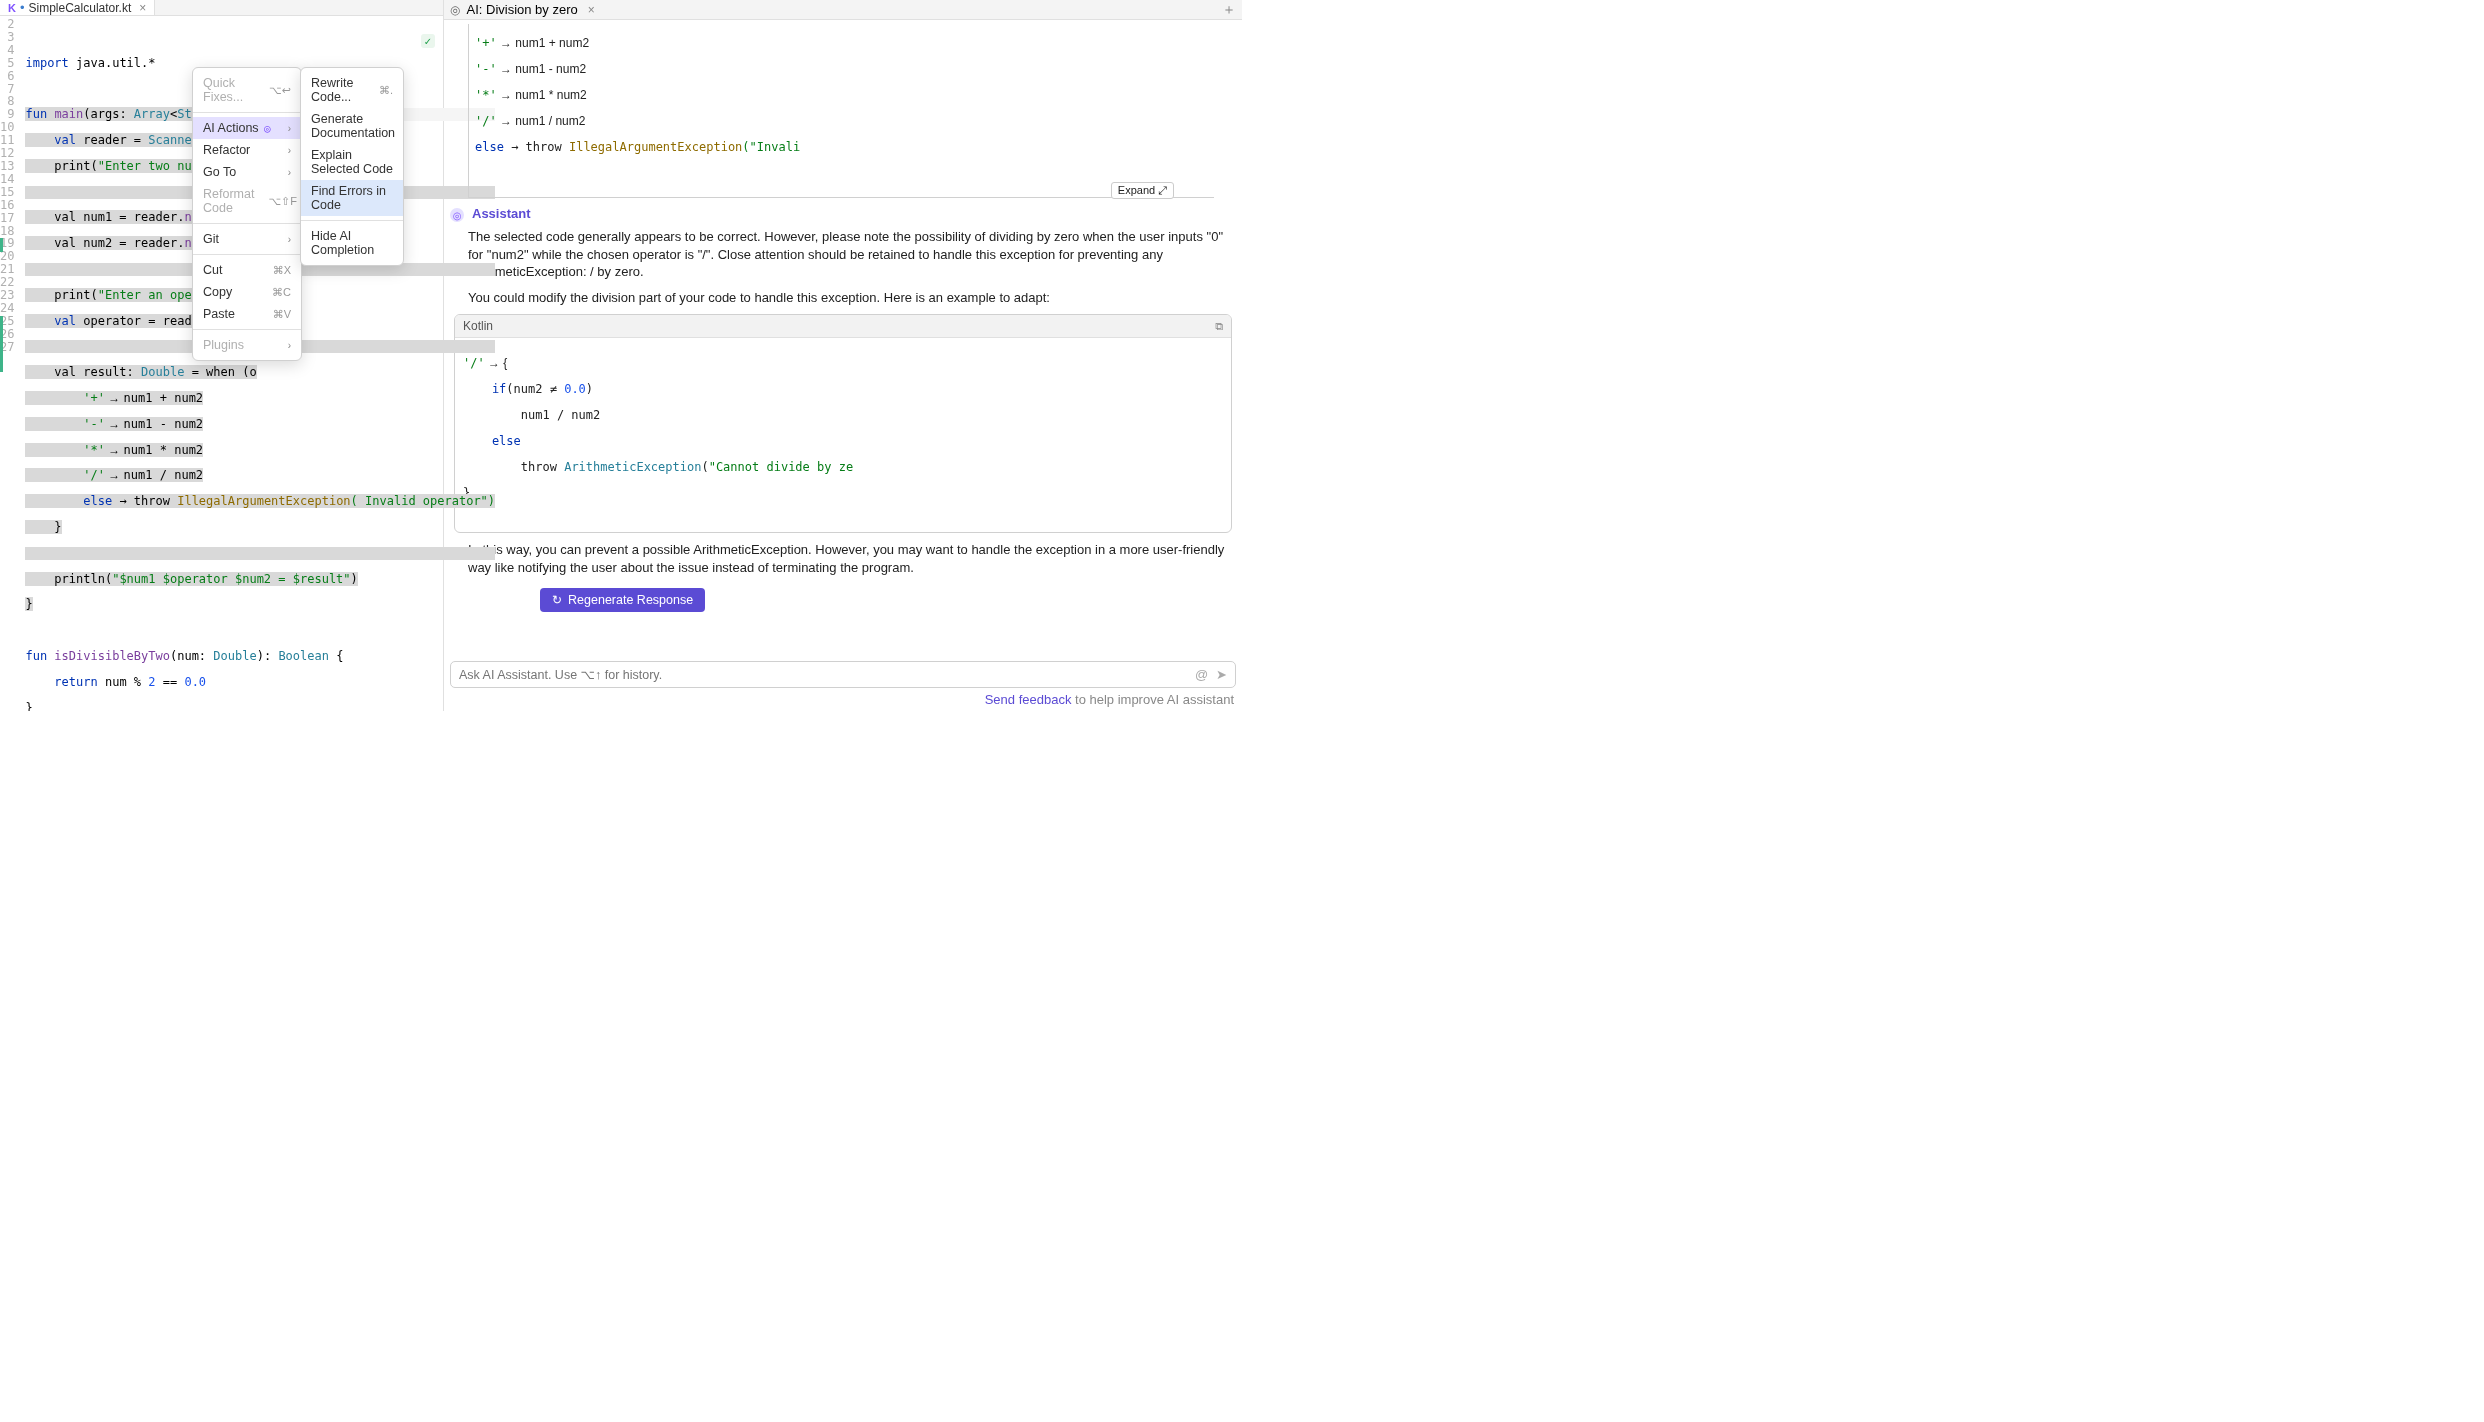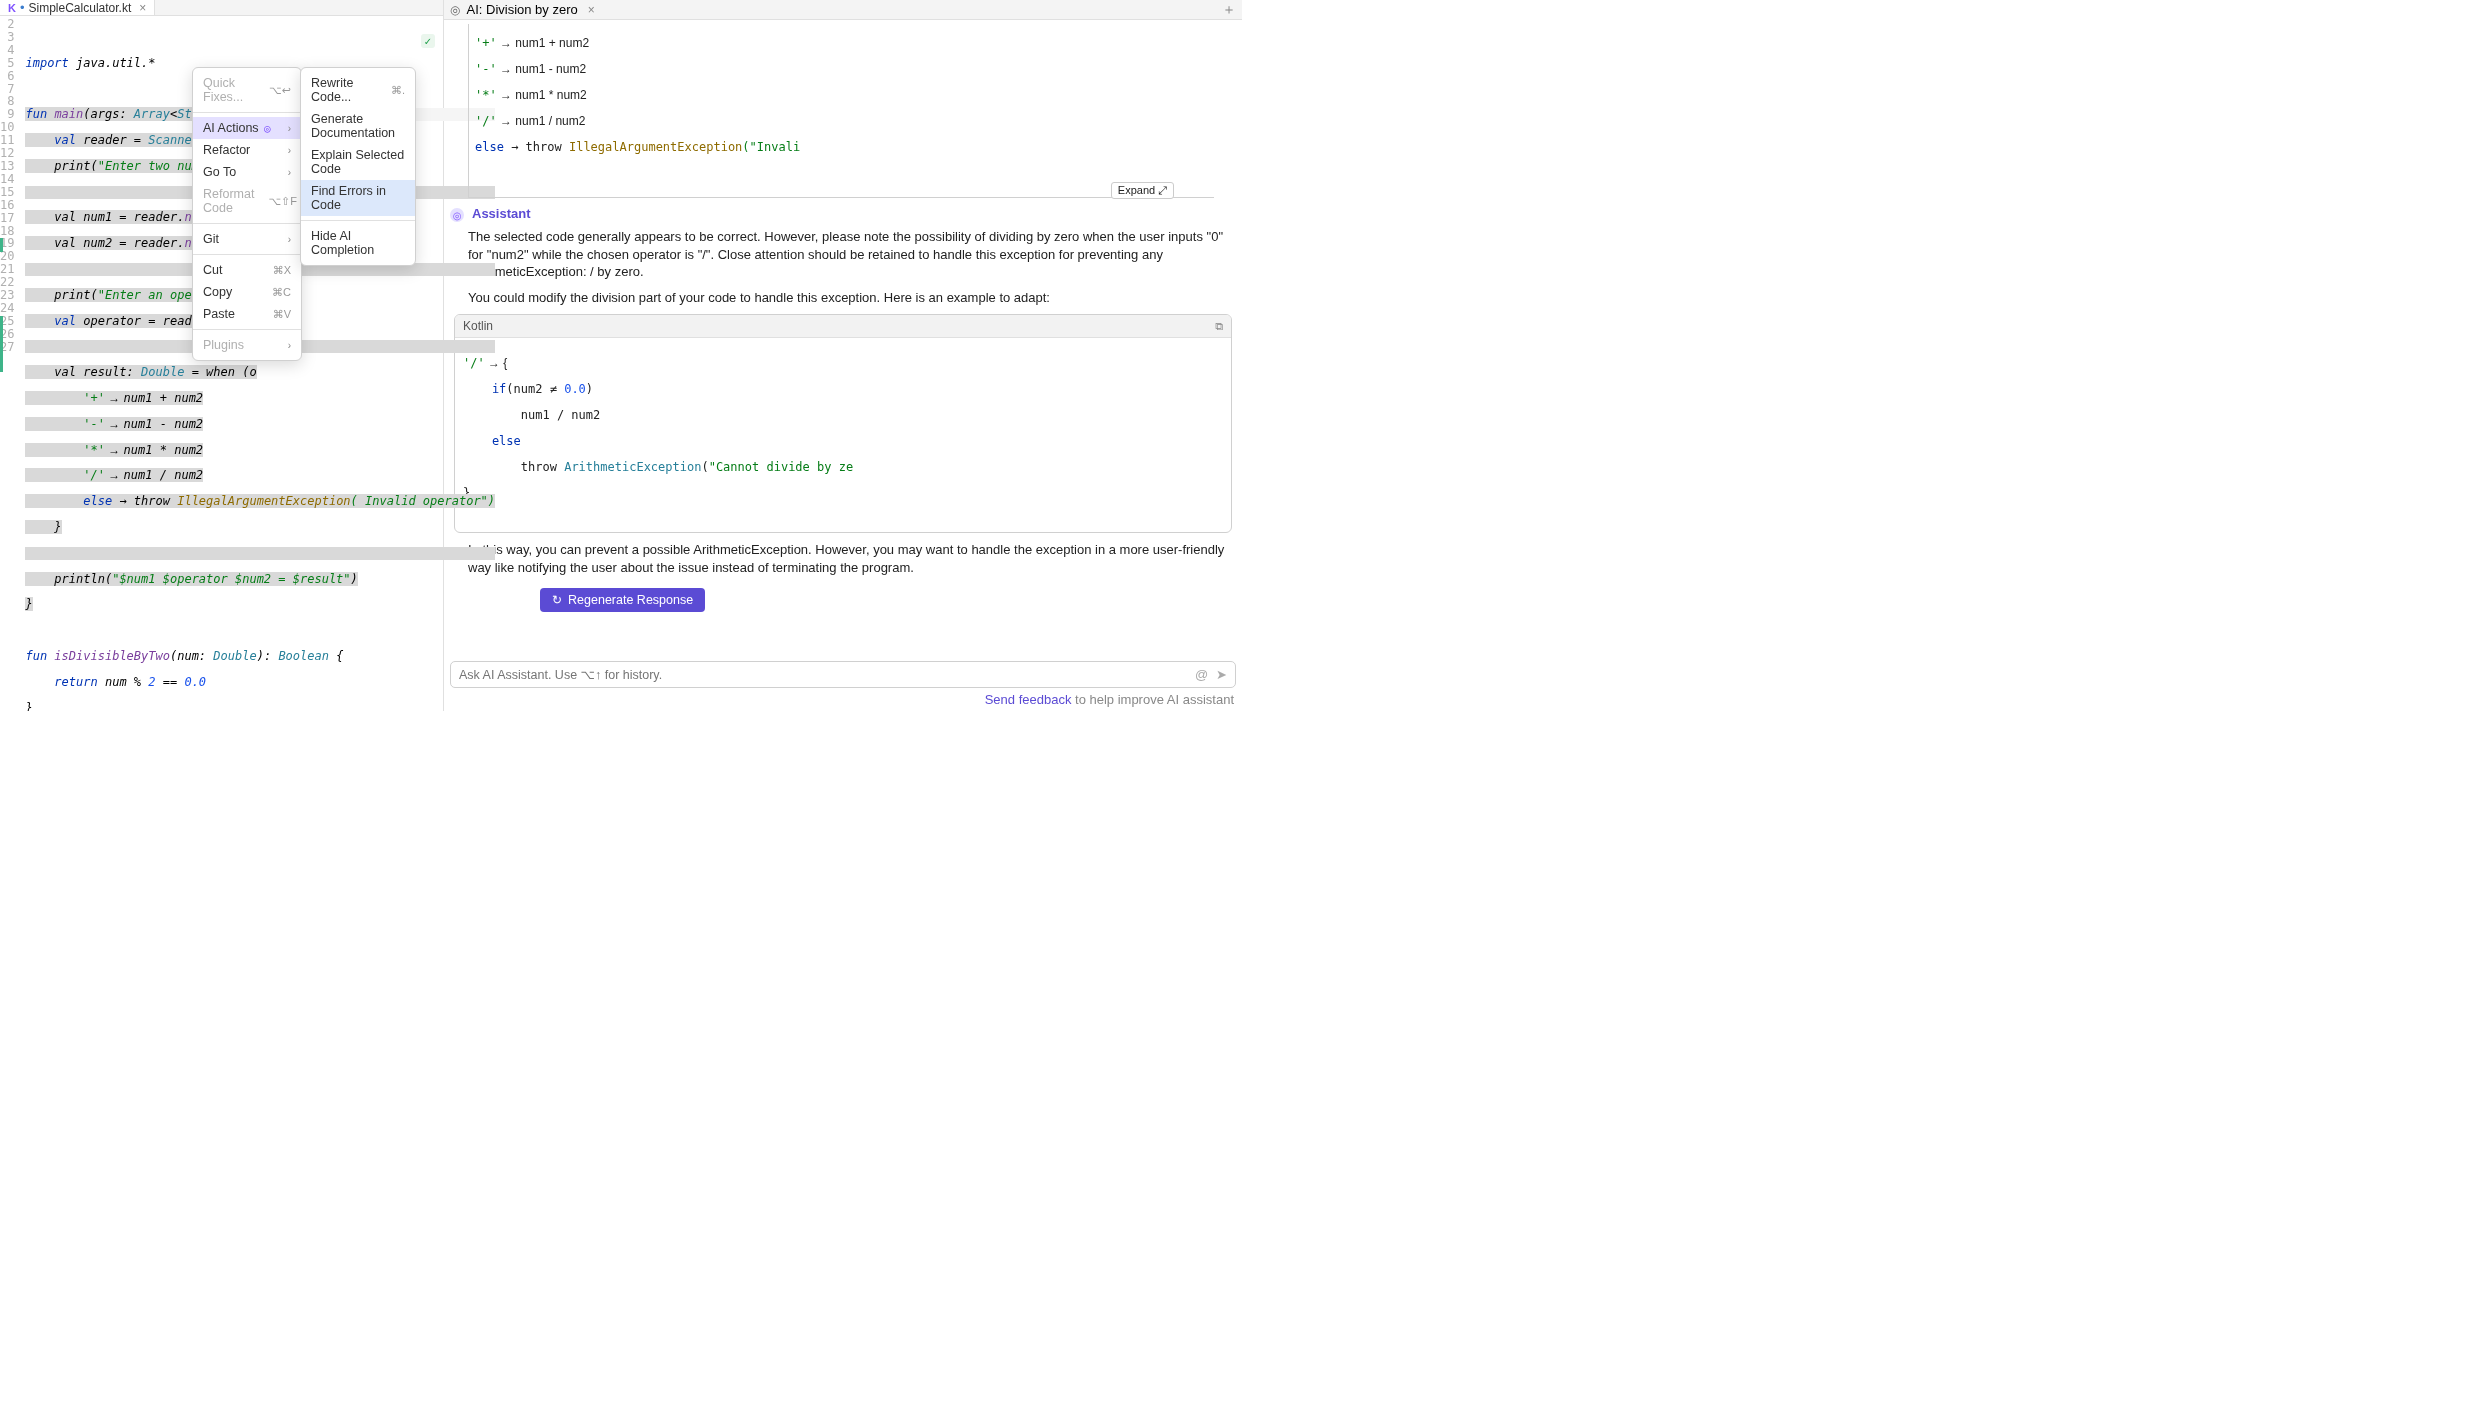--- a/index.html
+++ b/index.html
@@ -20,21 +20,21 @@
 .right-tabs { display: flex; align-items: center; height: 20px; background: #f4f4f4; border-bottom: 1px solid #e0e0e0; padding: 0 6px; justify-content: space-between; }
 .right-tab { display: flex; align-items: center; gap: 6px; }
 .ai-icon { color: #666; font-size: 12px; }
 .plus-icon { color: #888; font-size: 14px; }
 
 
 .editor-container { flex: 1; display: flex; position: relative; background: #fff; }
 .gutter { width: 38px; background: #fff; border-right: 1px solid transparent; padding-top: 2px; text-align: right; color: #b0b0b0; font-family: 'Menlo','Consolas',monospace; font-size: 12px; line-height: 12.9px; }
 .gutter div { padding-right: 10px; }
 .code-area { flex: 1; font-family: 'Menlo','Consolas',monospace; font-size: 12px; line-height: 12.9px; white-space: pre; padding-top: 2px; position: relative; }
-.code-line { height: 12.9px; font-style: italic; }
+.code-line { height: 12.9px; }
 .cur-line-bg { background: #f5f5f5; }
 .code-area .hl { background: #d9d9d9; }
 
 .check-icon { position: absolute; top: 18px; right: 8px; color: #1e9e4a; background: #eaf6ed; border-radius: 3px; width: 14px; height: 14px; display:flex; align-items:center; justify-content:center; font-size:10px; }
 
 .kw { color: #0033b3; }
 .type { color: #267f99; }
 .str { color: #067d17; }
 .num { color: #1750eb; }
 .fn { color: #7a3e9d; }
@@ -44,21 +44,21 @@
 
 .context-menu { position: absolute; top: 51px; left: 192px; width: 110px; background: #fff; border: 1px solid #d0d0d0; border-radius: 6px; box-shadow: 0 4px 16px rgba(0,0,0,0.15); padding: 4px 0; font-size: 12.5px; z-index: 100; }
 .context-menu-item { display: flex; align-items: center; justify-content: space-between; padding: 4px 10px; color: #333; cursor: default; }
 .context-menu-item.disabled { color: #b0b0b0; gap: 14px; }
 .context-menu-item.highlighted { background: #e4e0ff; }
 .context-menu-sep { height: 1px; background: #e0e0e0; margin: 4px 0; }
 .shortcut { color: #999; font-size: 11px; }
 .chevron { color: #888; font-size: 10px; }
 .ai-badge { color: #7f52ff; font-size: 11px; margin-left: 2px; font-family: monospace; }
 
-.submenu { position: absolute; top: 51px; left: 300px; width: 116px; background: #fff; border: 1px solid #d0d0d0; border-radius: 6px; box-shadow: 0 4px 16px rgba(0,0,0,0.15); padding: 4px 0; font-size: 12.5px; z-index: 101; }
+.submenu { position: absolute; top: 51px; left: 300px; width: 104px; background: #fff; border: 1px solid #d0d0d0; border-radius: 6px; box-shadow: 0 4px 16px rgba(0,0,0,0.15); padding: 4px 0; font-size: 12.5px; z-index: 101; }
 .submenu-item { display: flex; align-items: center; justify-content: space-between; padding: 4px 10px; color: #333; }
 .submenu-item.highlighted { background: #dce8fb; }
 
 
 .ai-content { flex: 1; overflow-y: auto; padding: 0 10px 0 6px; font-size: 13px; color: #222; }
 .code-snippet-top { margin: 4px 18px 8px 18px; font-family: 'Menlo','Consolas',monospace; font-size: 12px; line-height: 13px; white-space: pre; position: relative; border-bottom:1px solid #d0d0d0; border-left:1px solid #d0d0d0; padding: 0 0 4px 6px; }
 .expand-badge { position: absolute; right: 40px; bottom: -2px; background: #fff; border: 1px solid #ccc; border-radius: 3px; padding: 1px 6px; font-size: 11px; font-family: -apple-system,sans-serif; }
 
 .assistant-block { display: flex; gap: 8px; margin: 8px 0 6px 0; }
 .assistant-avatar { width: 14px; height: 14px; border-radius: 50%; background: #e4e0ff; color: #7f52ff; display: flex; align-items: center; justify-content: center; font-size: 10px; flex-shrink: 0; margin-top: 2px; }

